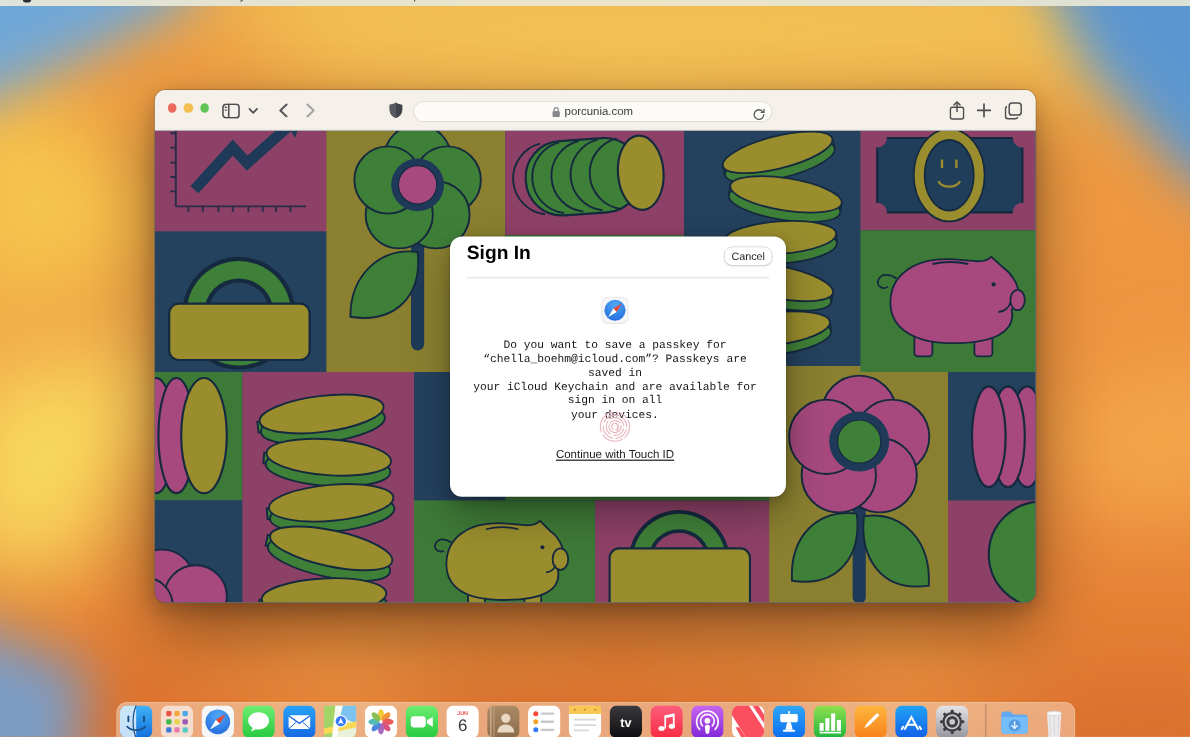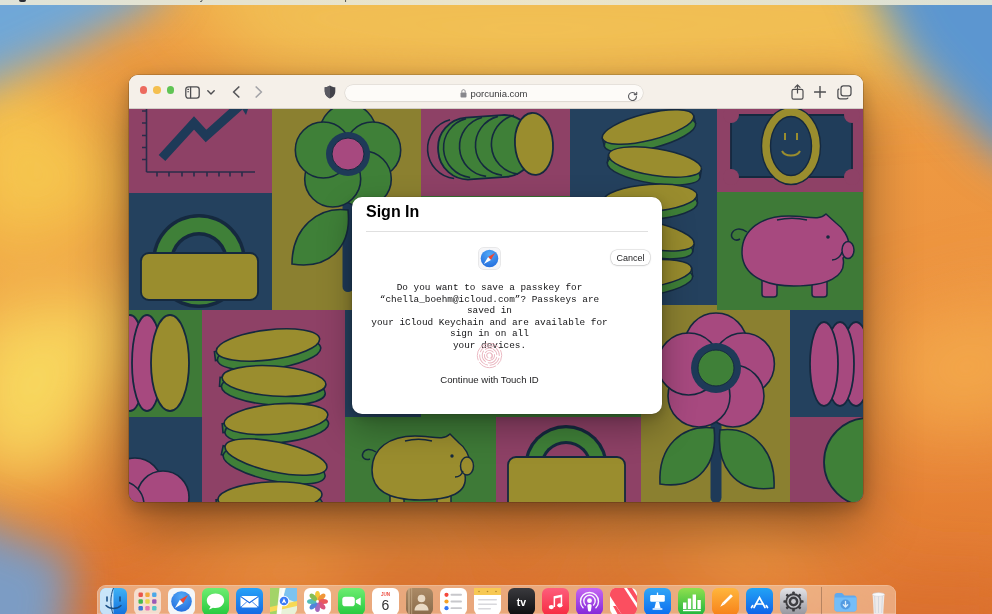--- a/index.html
+++ b/index.html
@@ -33,33 +33,33 @@
               background:#fdfbf8; box-shadow:0 0 0 0.5px rgba(0,0,0,0.10), 0 0.5px 1.5px rgba(0,0,0,0.08);
               display:flex; align-items:center; justify-content:center; }
   .urltext { font-size:9.5px; color:#3a3a3c; display:flex; align-items:center; gap:3px;justify-content:flex-end; }
   .reload { position:absolute; right:5px; top:2.5px; }
 
   
   .content { position:absolute; left:0; top:34px; width:734px; height:393px; overflow:hidden;
              border-radius:0 0 9px 9px; background:#24415e; }
 
   
-  .dialog { position:absolute; left:352px; top:197px; width:310px; height:217px; border-radius:10px;
+  .dialog { position:absolute; left:375px; top:197px; width:280px; height:217px; border-radius:10px;
             background:#ffffff; z-index:15; text-align:center;
             box-shadow:0 0 0 0.5px rgba(0,0,0,0.12), 0 14px 34px rgba(0,0,0,0.3), 0 3px 10px rgba(0,0,0,0.18); }
   .dialog-title { position:absolute; left:14px; top:6px; font-size:16px; font-weight:700; color:#000; }
   .cancel-btn { position:absolute; right:12px; top:9px; height:15px; padding:0 5.5px; border-radius:6px;
                 background:#fff; font-size:9px; color:#1d1d1f; display:flex; align-items:center;
-                box-shadow:0 0 0 0.5px rgba(0,0,0,0.13), 0 0.5px 2px rgba(0,0,0,0.22);margin-top:44px; }
+                box-shadow:0 0 0 0.5px rgba(0,0,0,0.13), 0 0.5px 2px rgba(0,0,0,0.22); }
   .dialog-div { position:absolute; left:14px; right:14px; top:34px; height:1px; background:rgba(0,0,0,0.12); }
   .dlg-safari { position:absolute; left:126px; top:50px; }
   .dlg-msg { position:absolute; left:12px; top:85px; width:251px; font-size:9.4px; line-height:11.6px;
              color:#131315; white-space:pre-line;font-family:Liberation Mono, monospace; }
   .dlg-touch { position:absolute; left:124px; top:145px; }
-  .dlg-continue { position:absolute; left:0; top:177px; width:275px; font-size:9.6px; color:#1c1c1e; }
+  .dlg-continue { position:absolute; left:0; top:177px; width:275px; font-size:9.6px; color:#1c1c1e;text-decoration:underline; }
   .dlg-other { position:absolute; left:0; top:191px; width:275px; font-size:9px; color:#4378e8; cursor:pointer; }
 
   
   .dock { position:absolute; left:97px; top:585px; width:799px; height:29px; border-radius:9px 9px 0 0;
           background:rgba(255,243,231,0.42); z-index:20;
           box-shadow:inset 0 0 0 0.5px rgba(255,255,255,0.35); }
   .dicon { position:absolute; top:3px; width:27px; height:27px; }
   .dock-sep { position:absolute; left:724px; top:2px; width:1px; height:27px; background:rgba(60,40,30,0.3); }
 </style>
 </head>

